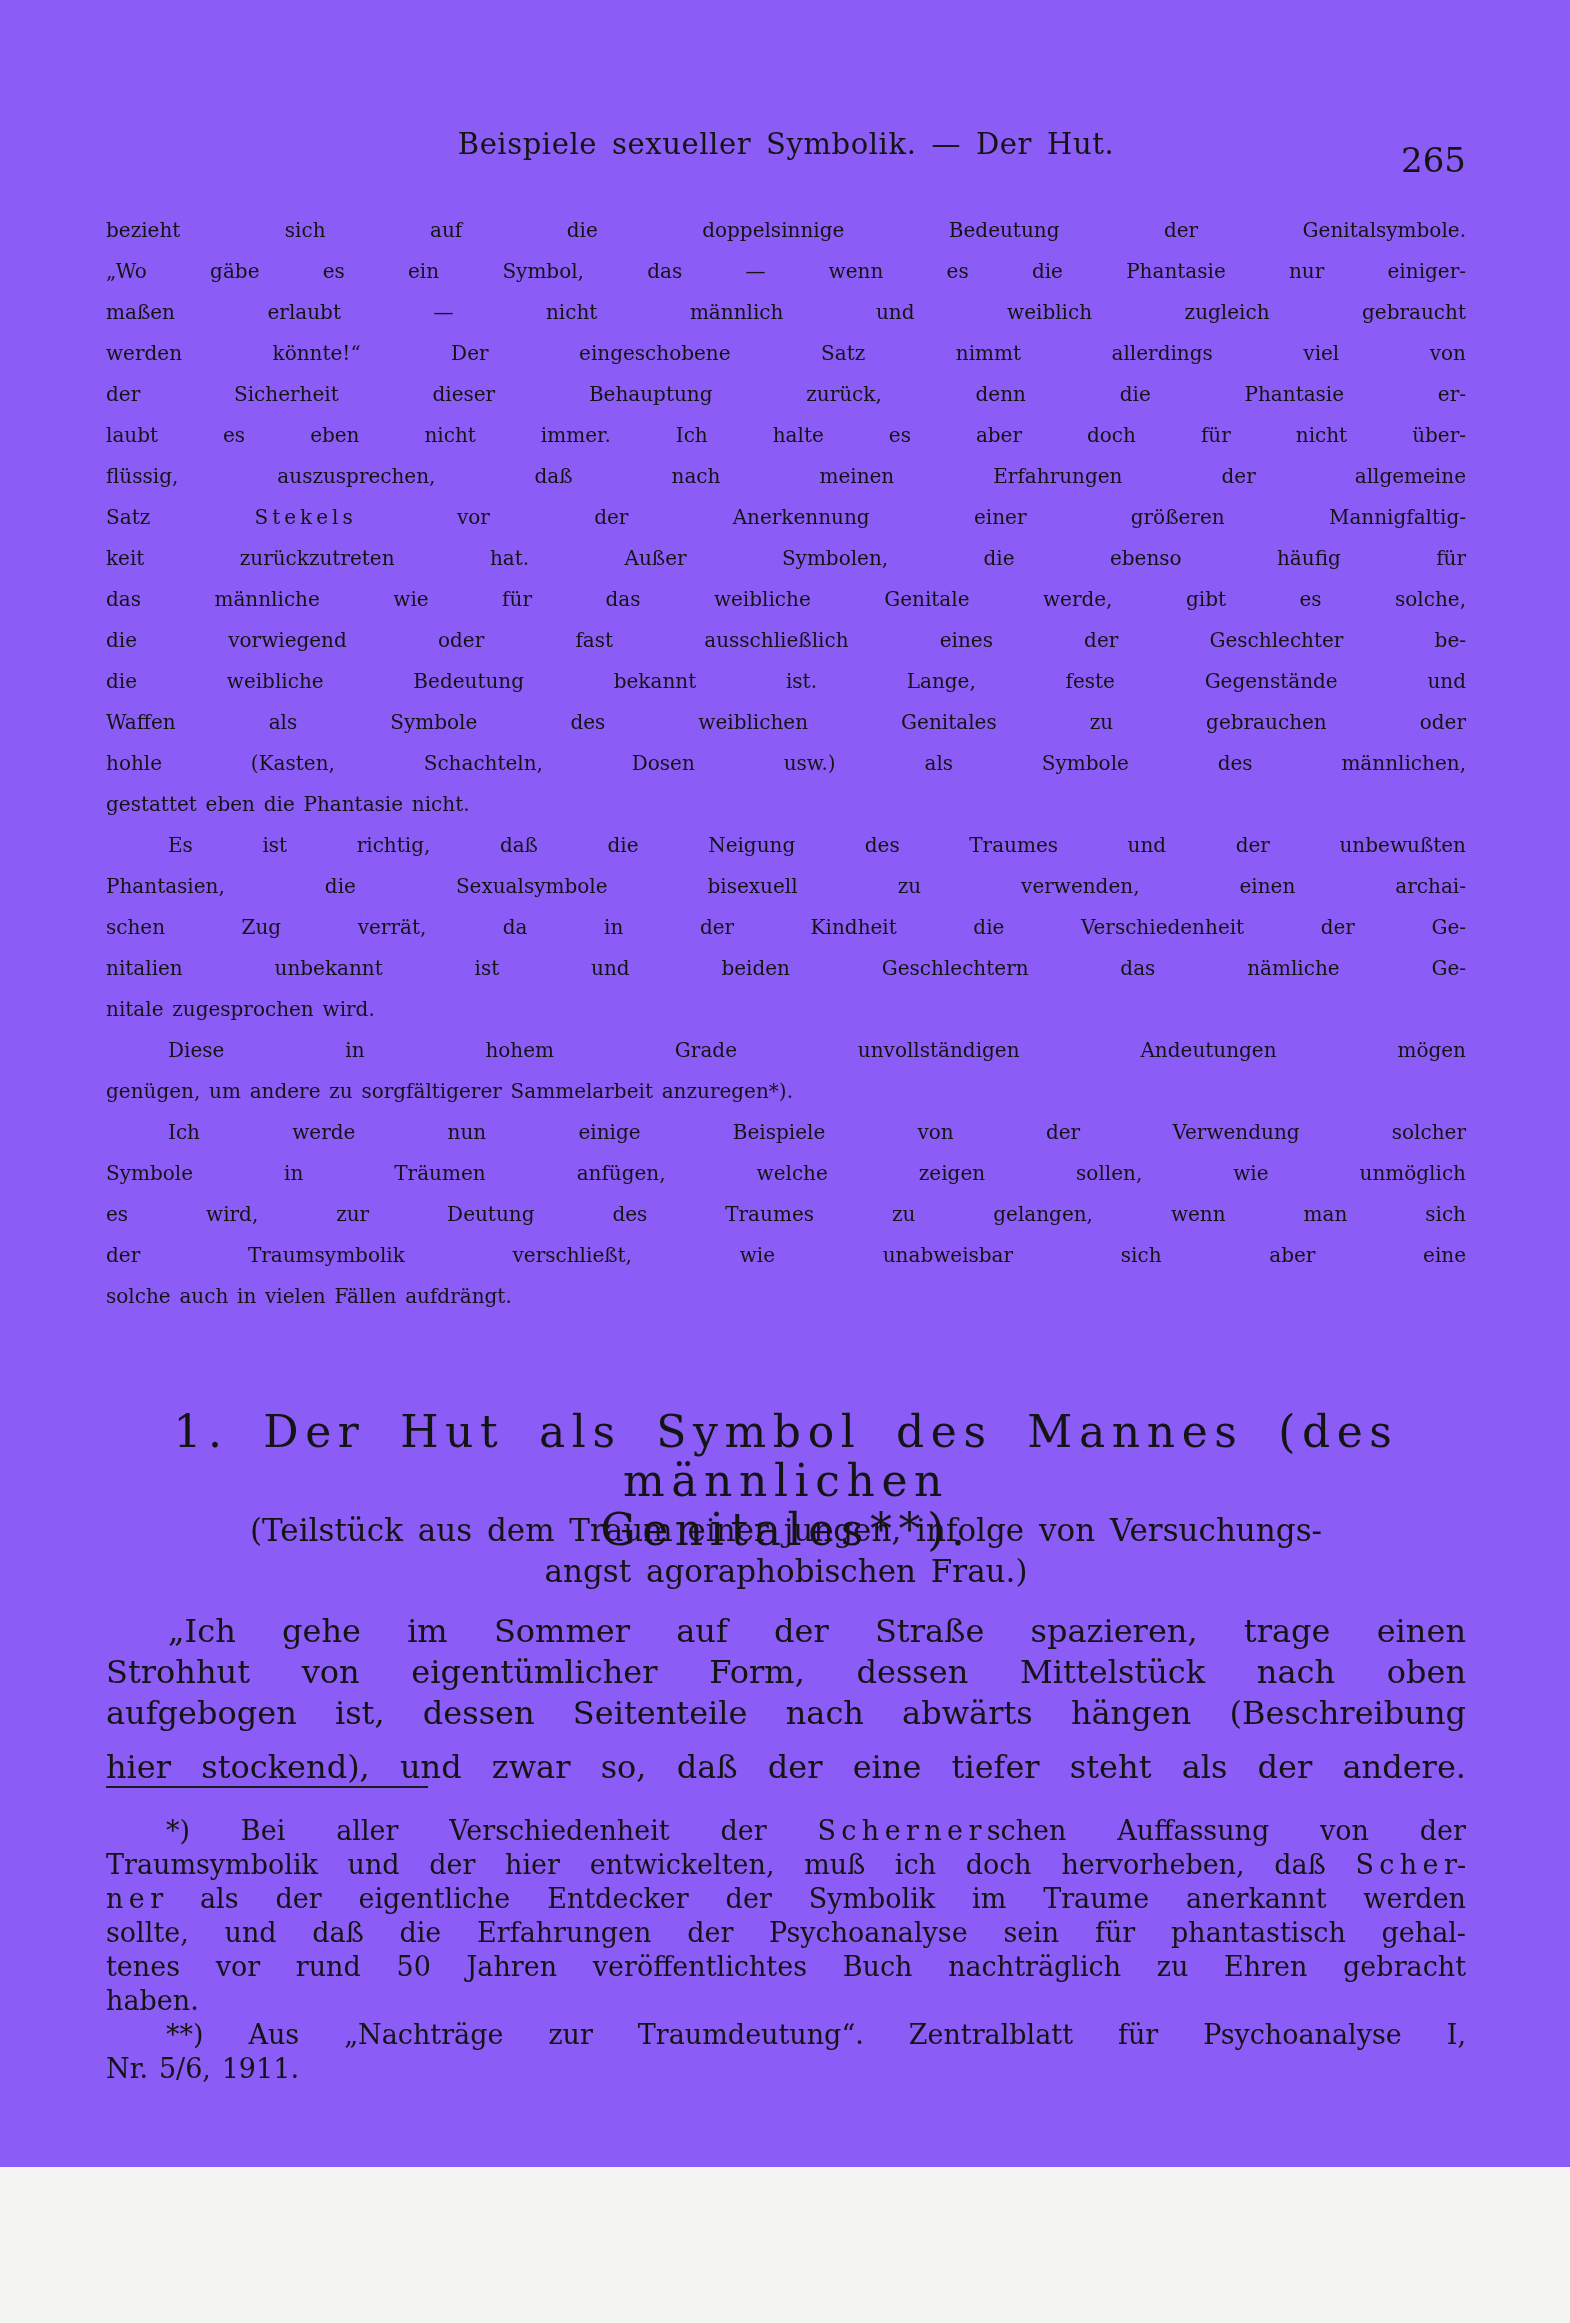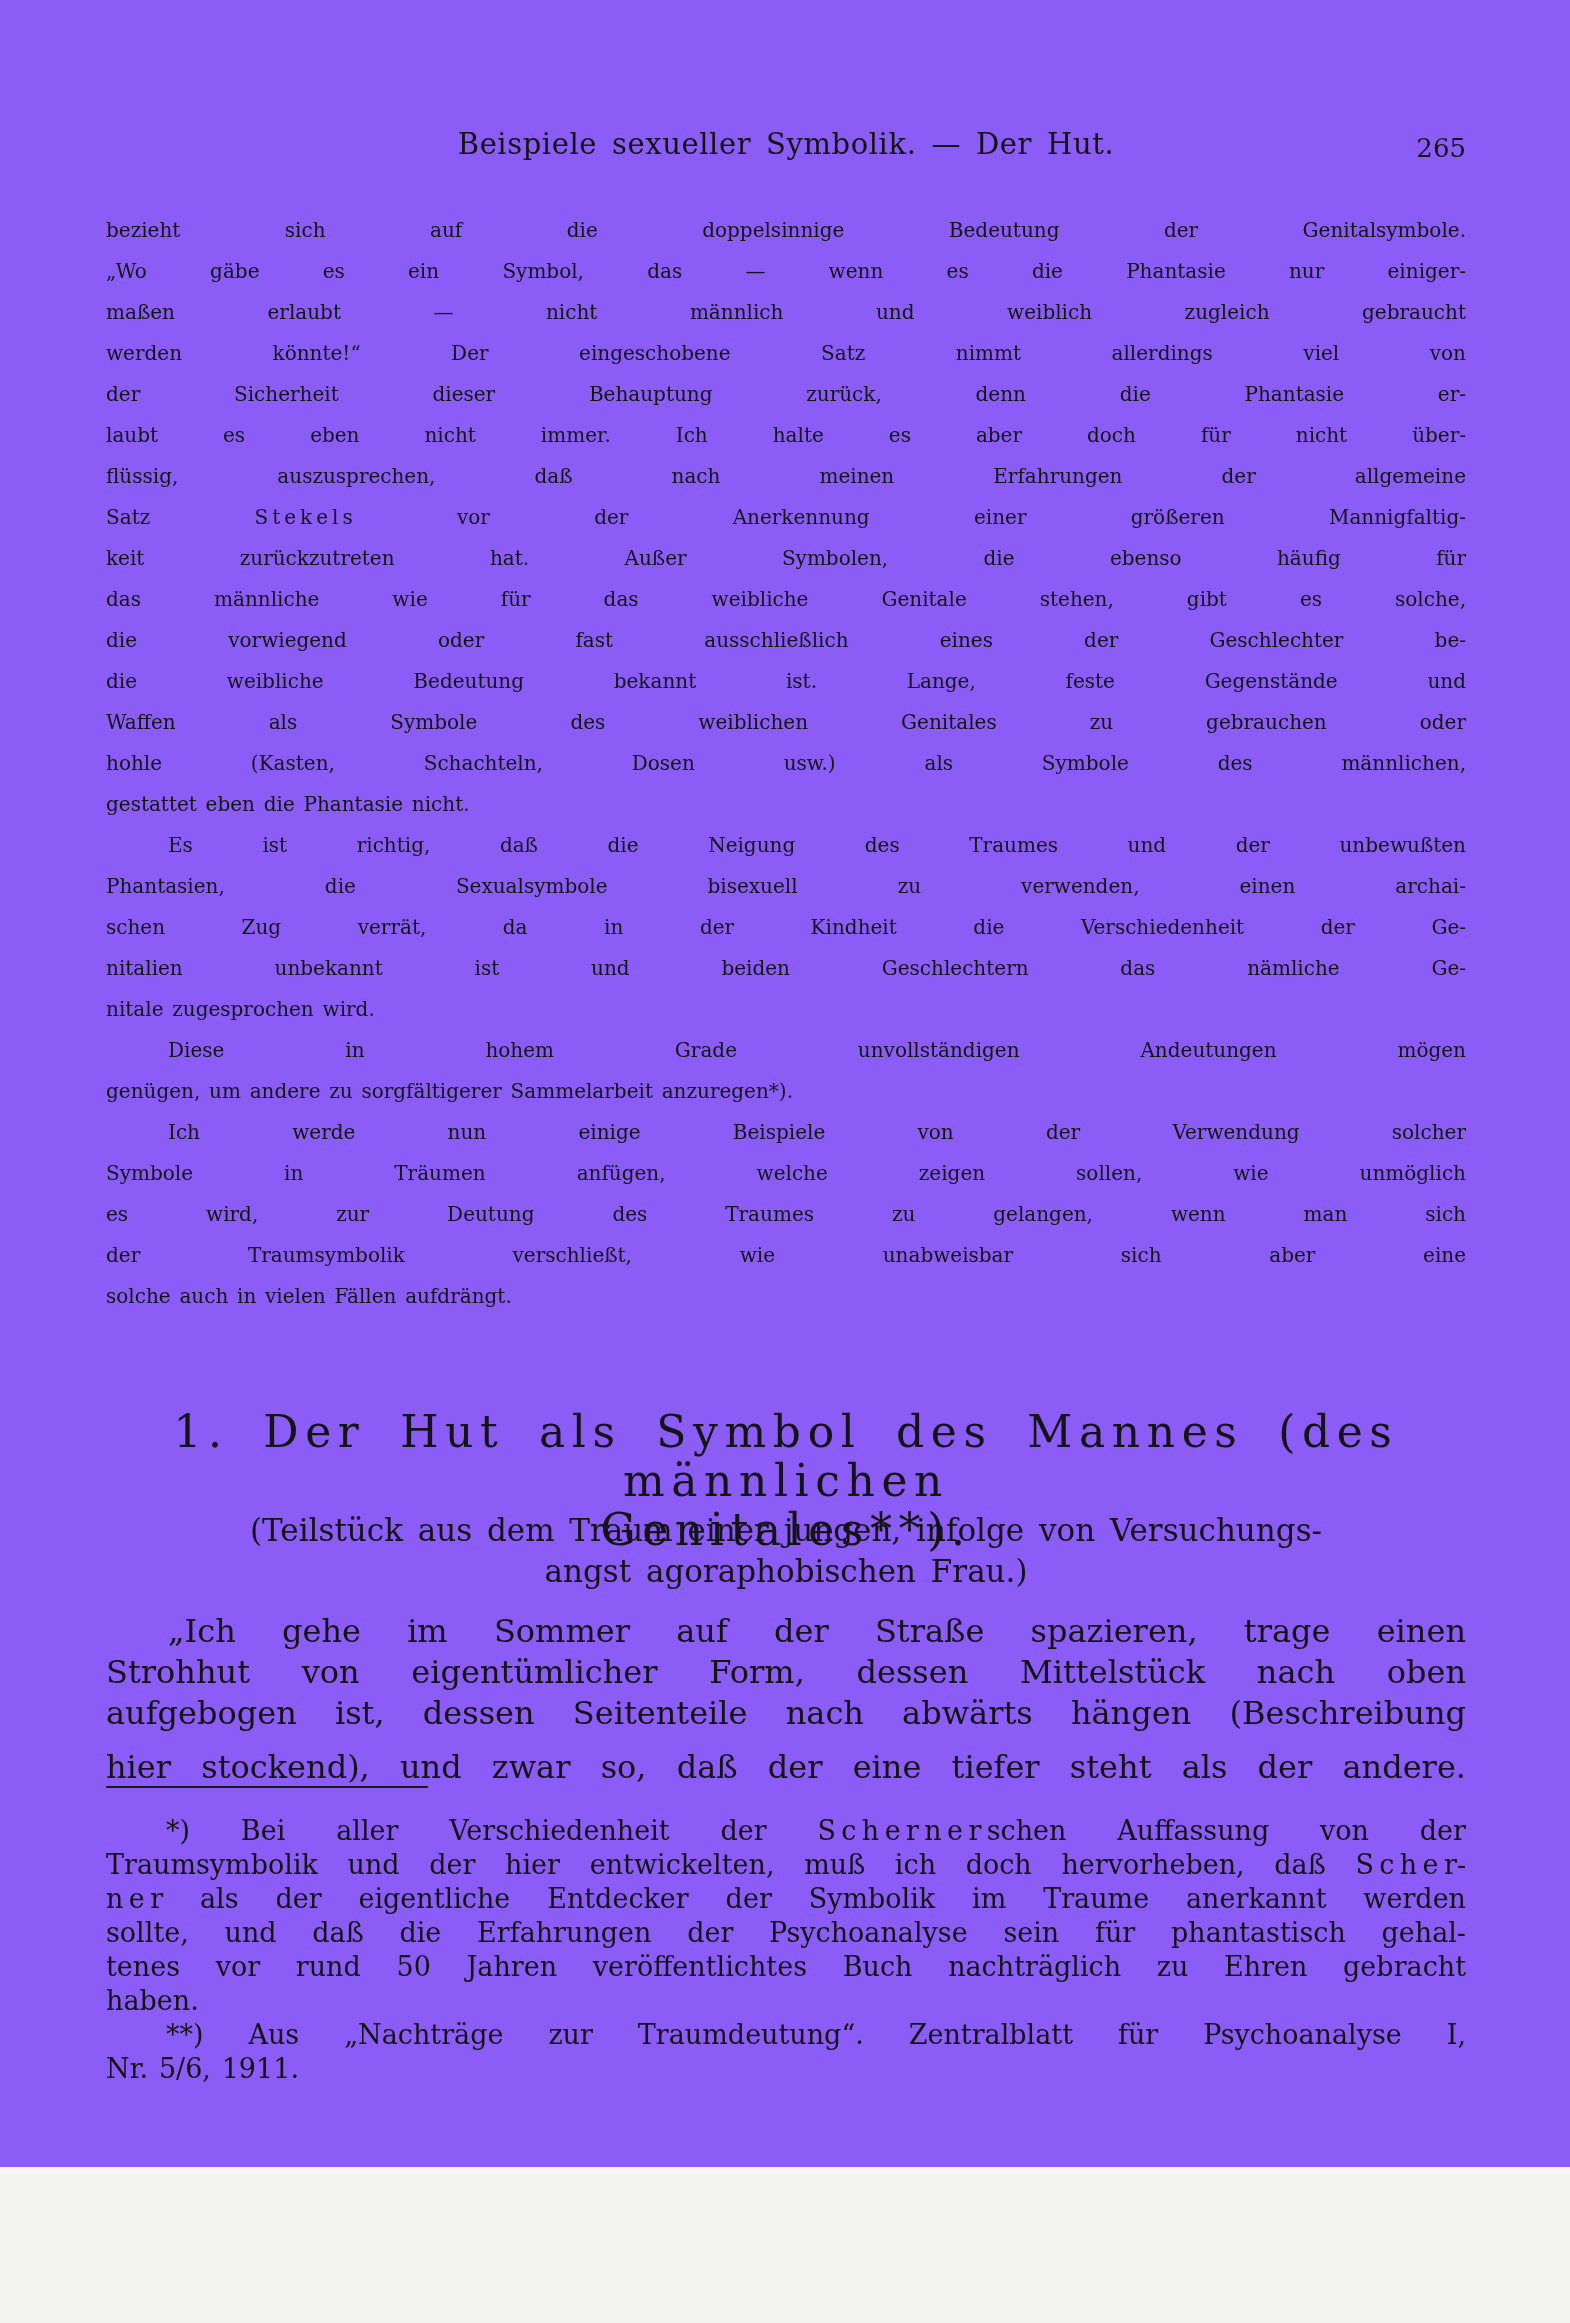--- a/index.html
+++ b/index.html
@@ -17,22 +17,22 @@
   }
   
   .running-head {
     position: absolute; top: 124px; left: 106px; width: 1360px; height: 41px;
   }
   .head-title {
     display: block; text-align: center;
     font-size: 29px; line-height: 41px; letter-spacing: 0.02em; word-spacing: 0.18em;
   }
   .page-number {
-    position: absolute; right: 0; top: 4px;
-    font-size: 26px; line-height: 41px;
+    position: absolute; right: 0; top: 16px;
+    font-size: 34px; line-height: 41px;
   }
   
   .body-text {
     position: absolute; top: 210px; left: 106px; width: 1360px;
     font-size: 20px; line-height: 41px; word-spacing: 0.12em;
   }
   .line {
     text-align: justify;
     text-align-last: justify;
     -moz-text-align-last: justify;
@@ -85,21 +85,21 @@
     <div class="jblock">
         <div class="line">bezieht sich auf die doppelsinnige Bedeutung der Genitalsymbole.</div>
         <div class="line">„Wo gäbe es ein Symbol, das — wenn es die Phantasie nur einiger-</div>
         <div class="line">maßen erlaubt — nicht männlich und weiblich zugleich gebraucht</div>
         <div class="line">werden könnte!“ Der eingeschobene Satz nimmt allerdings viel von</div>
         <div class="line">der Sicherheit dieser Behauptung zurück, denn die Phantasie er-</div>
         <div class="line">laubt es eben nicht immer. Ich halte es aber doch für nicht über-</div>
         <div class="line">flüssig, auszusprechen, daß nach meinen Erfahrungen der allgemeine</div>
         <div class="line">Satz S t e k e l s vor der Anerkennung einer größeren Mannigfaltig-</div>
         <div class="line">keit zurückzutreten hat. Außer Symbolen, die ebenso häufig für</div>
-        <div class="line">das männliche wie für das weibliche Genitale stehen, gibt es solche,</div>
+        <div class="line">das männliche wie für das weibliche Genitale werde, gibt es solche,</div>
         <div class="line">die vorwiegend oder fast ausschließlich eines der Geschlechter be-</div>
         <div class="line">die weibliche Bedeutung bekannt ist. Lange, feste Gegenstände und</div>
         <div class="line">Waffen als Symbole des weiblichen Genitales zu gebrauchen oder</div>
         <div class="line">hohle (Kasten, Schachteln, Dosen usw.) als Symbole des männlichen,</div>
         <div class="line">gestattet eben die Phantasie nicht.</div>
       </div>
     <div class="jblock indent-first">
         <div class="line">Es ist richtig, daß die Neigung des Traumes und der unbewußten</div>
         <div class="line">Phantasien, die Sexualsymbole bisexuell zu verwenden, einen archai-</div>
         <div class="line">schen Zug verrät, da in der Kindheit die Verschiedenheit der Ge-</div>

